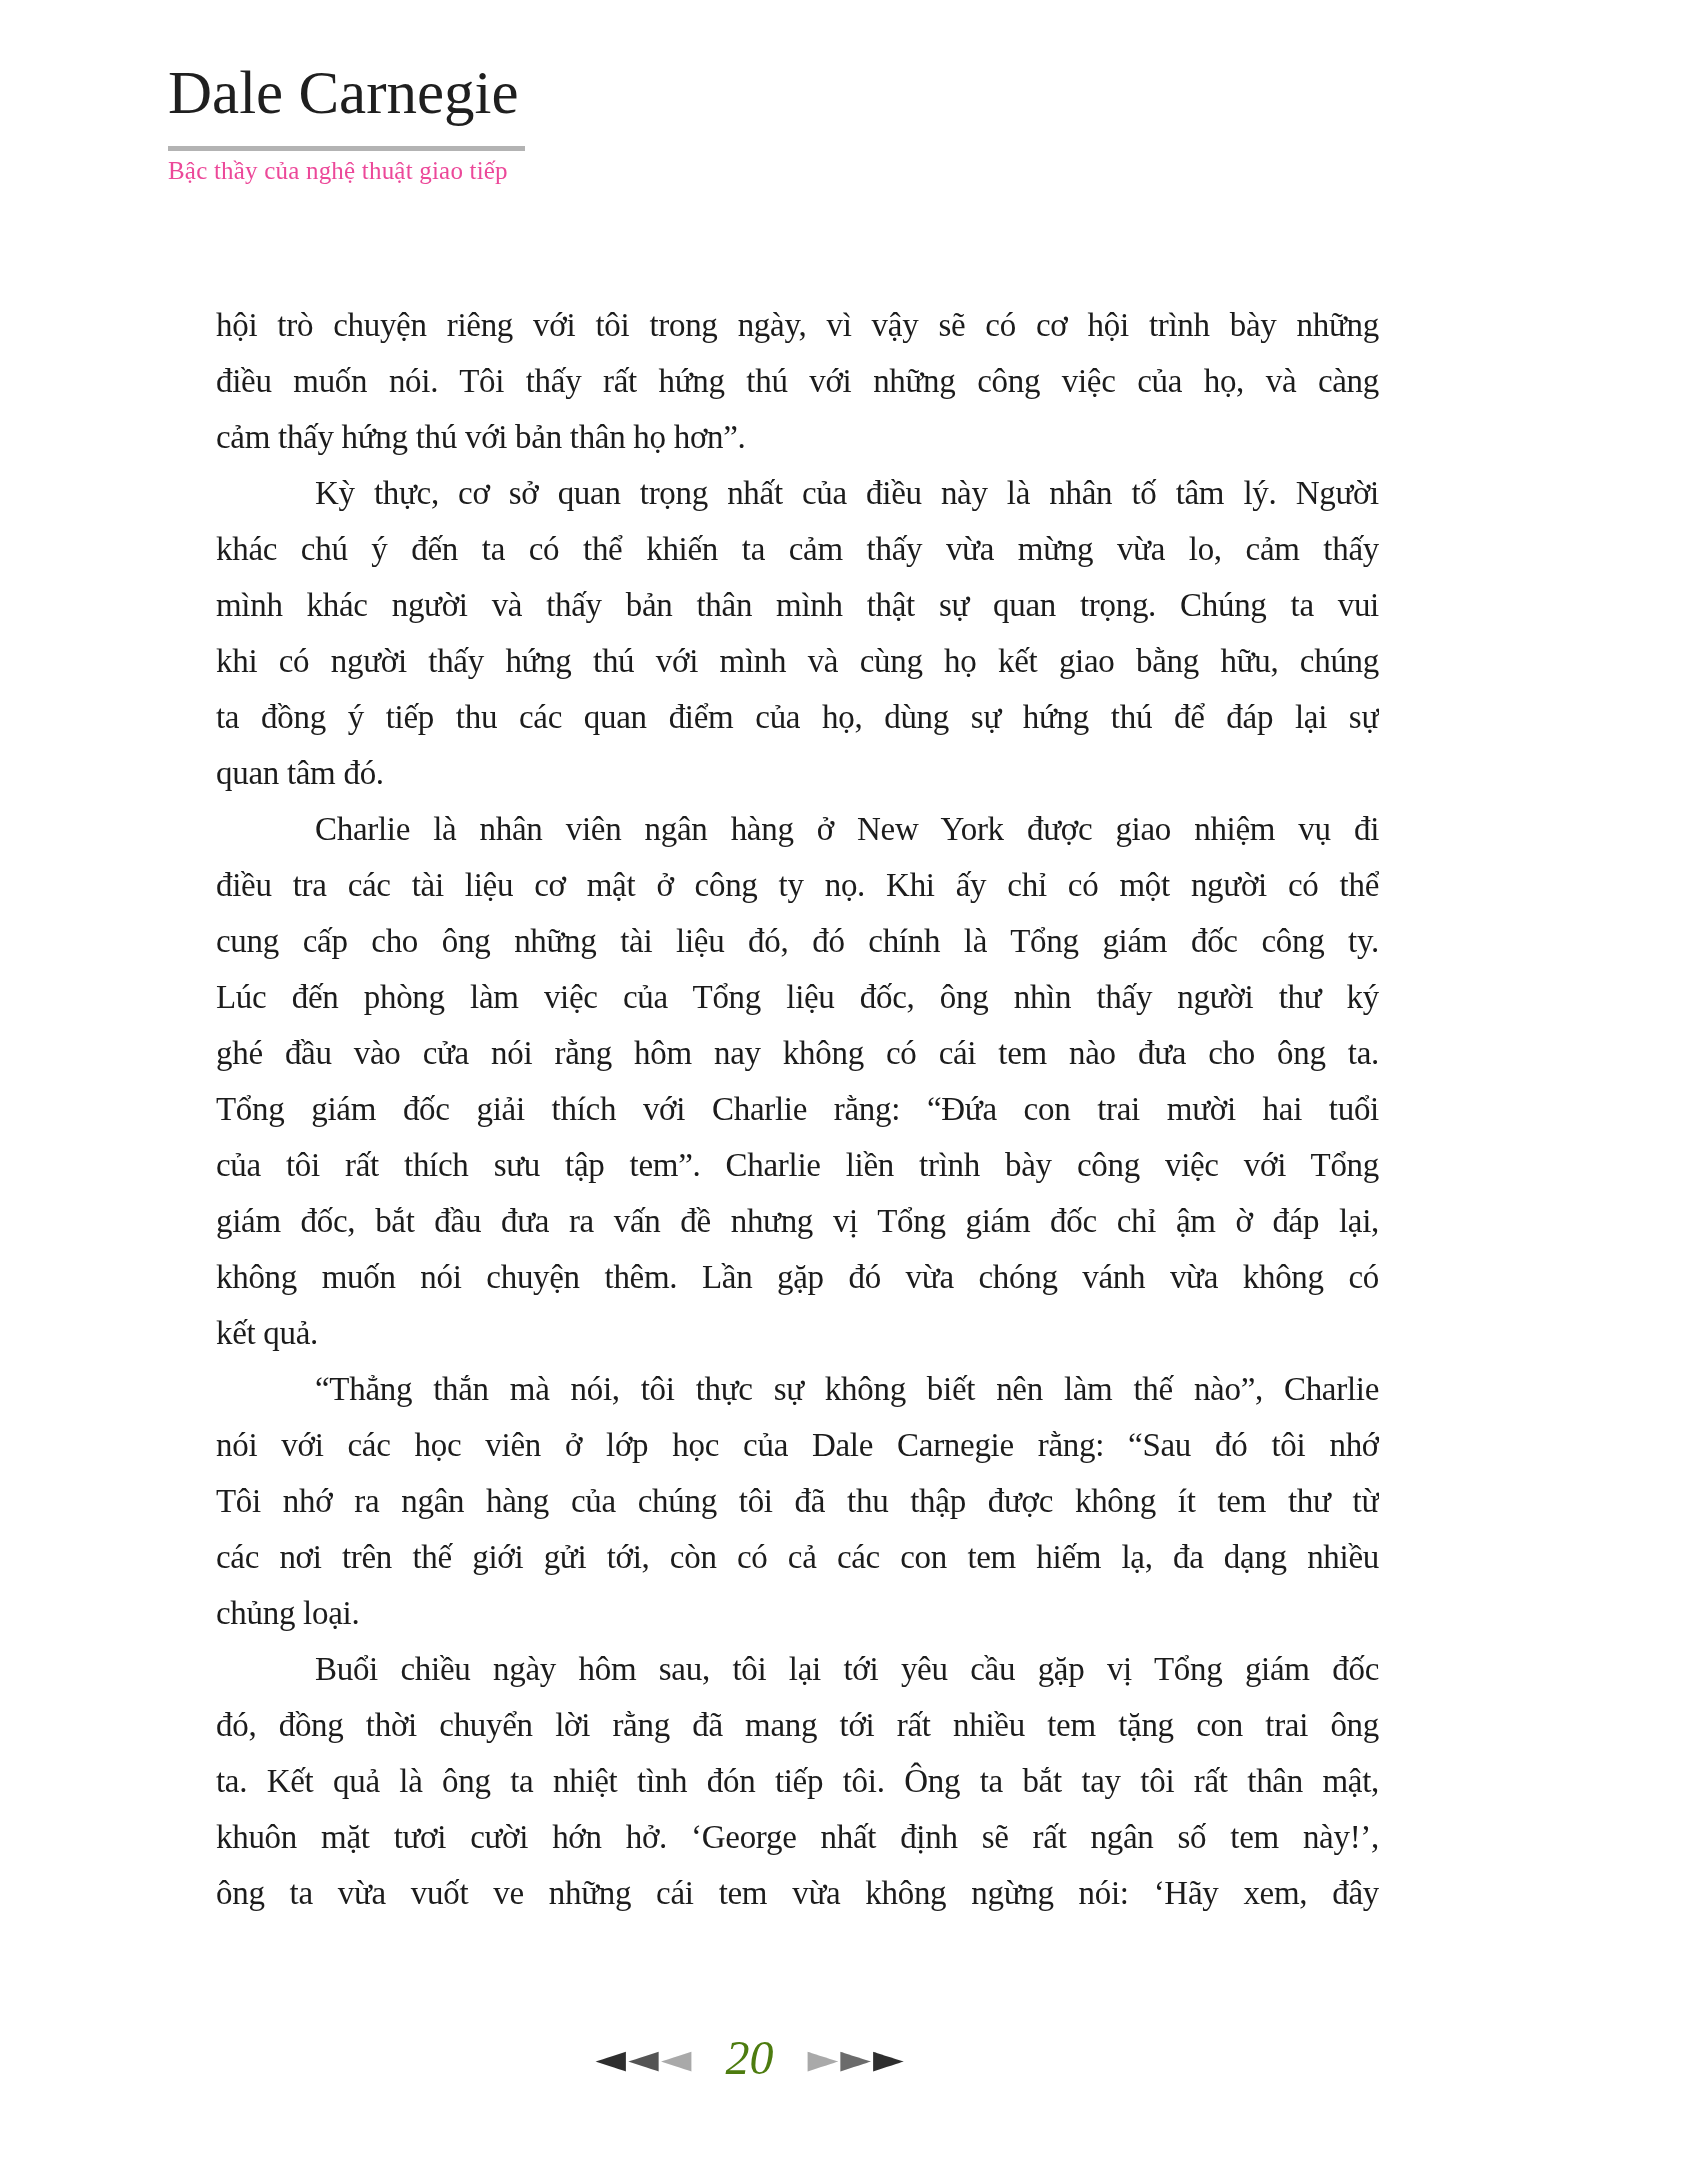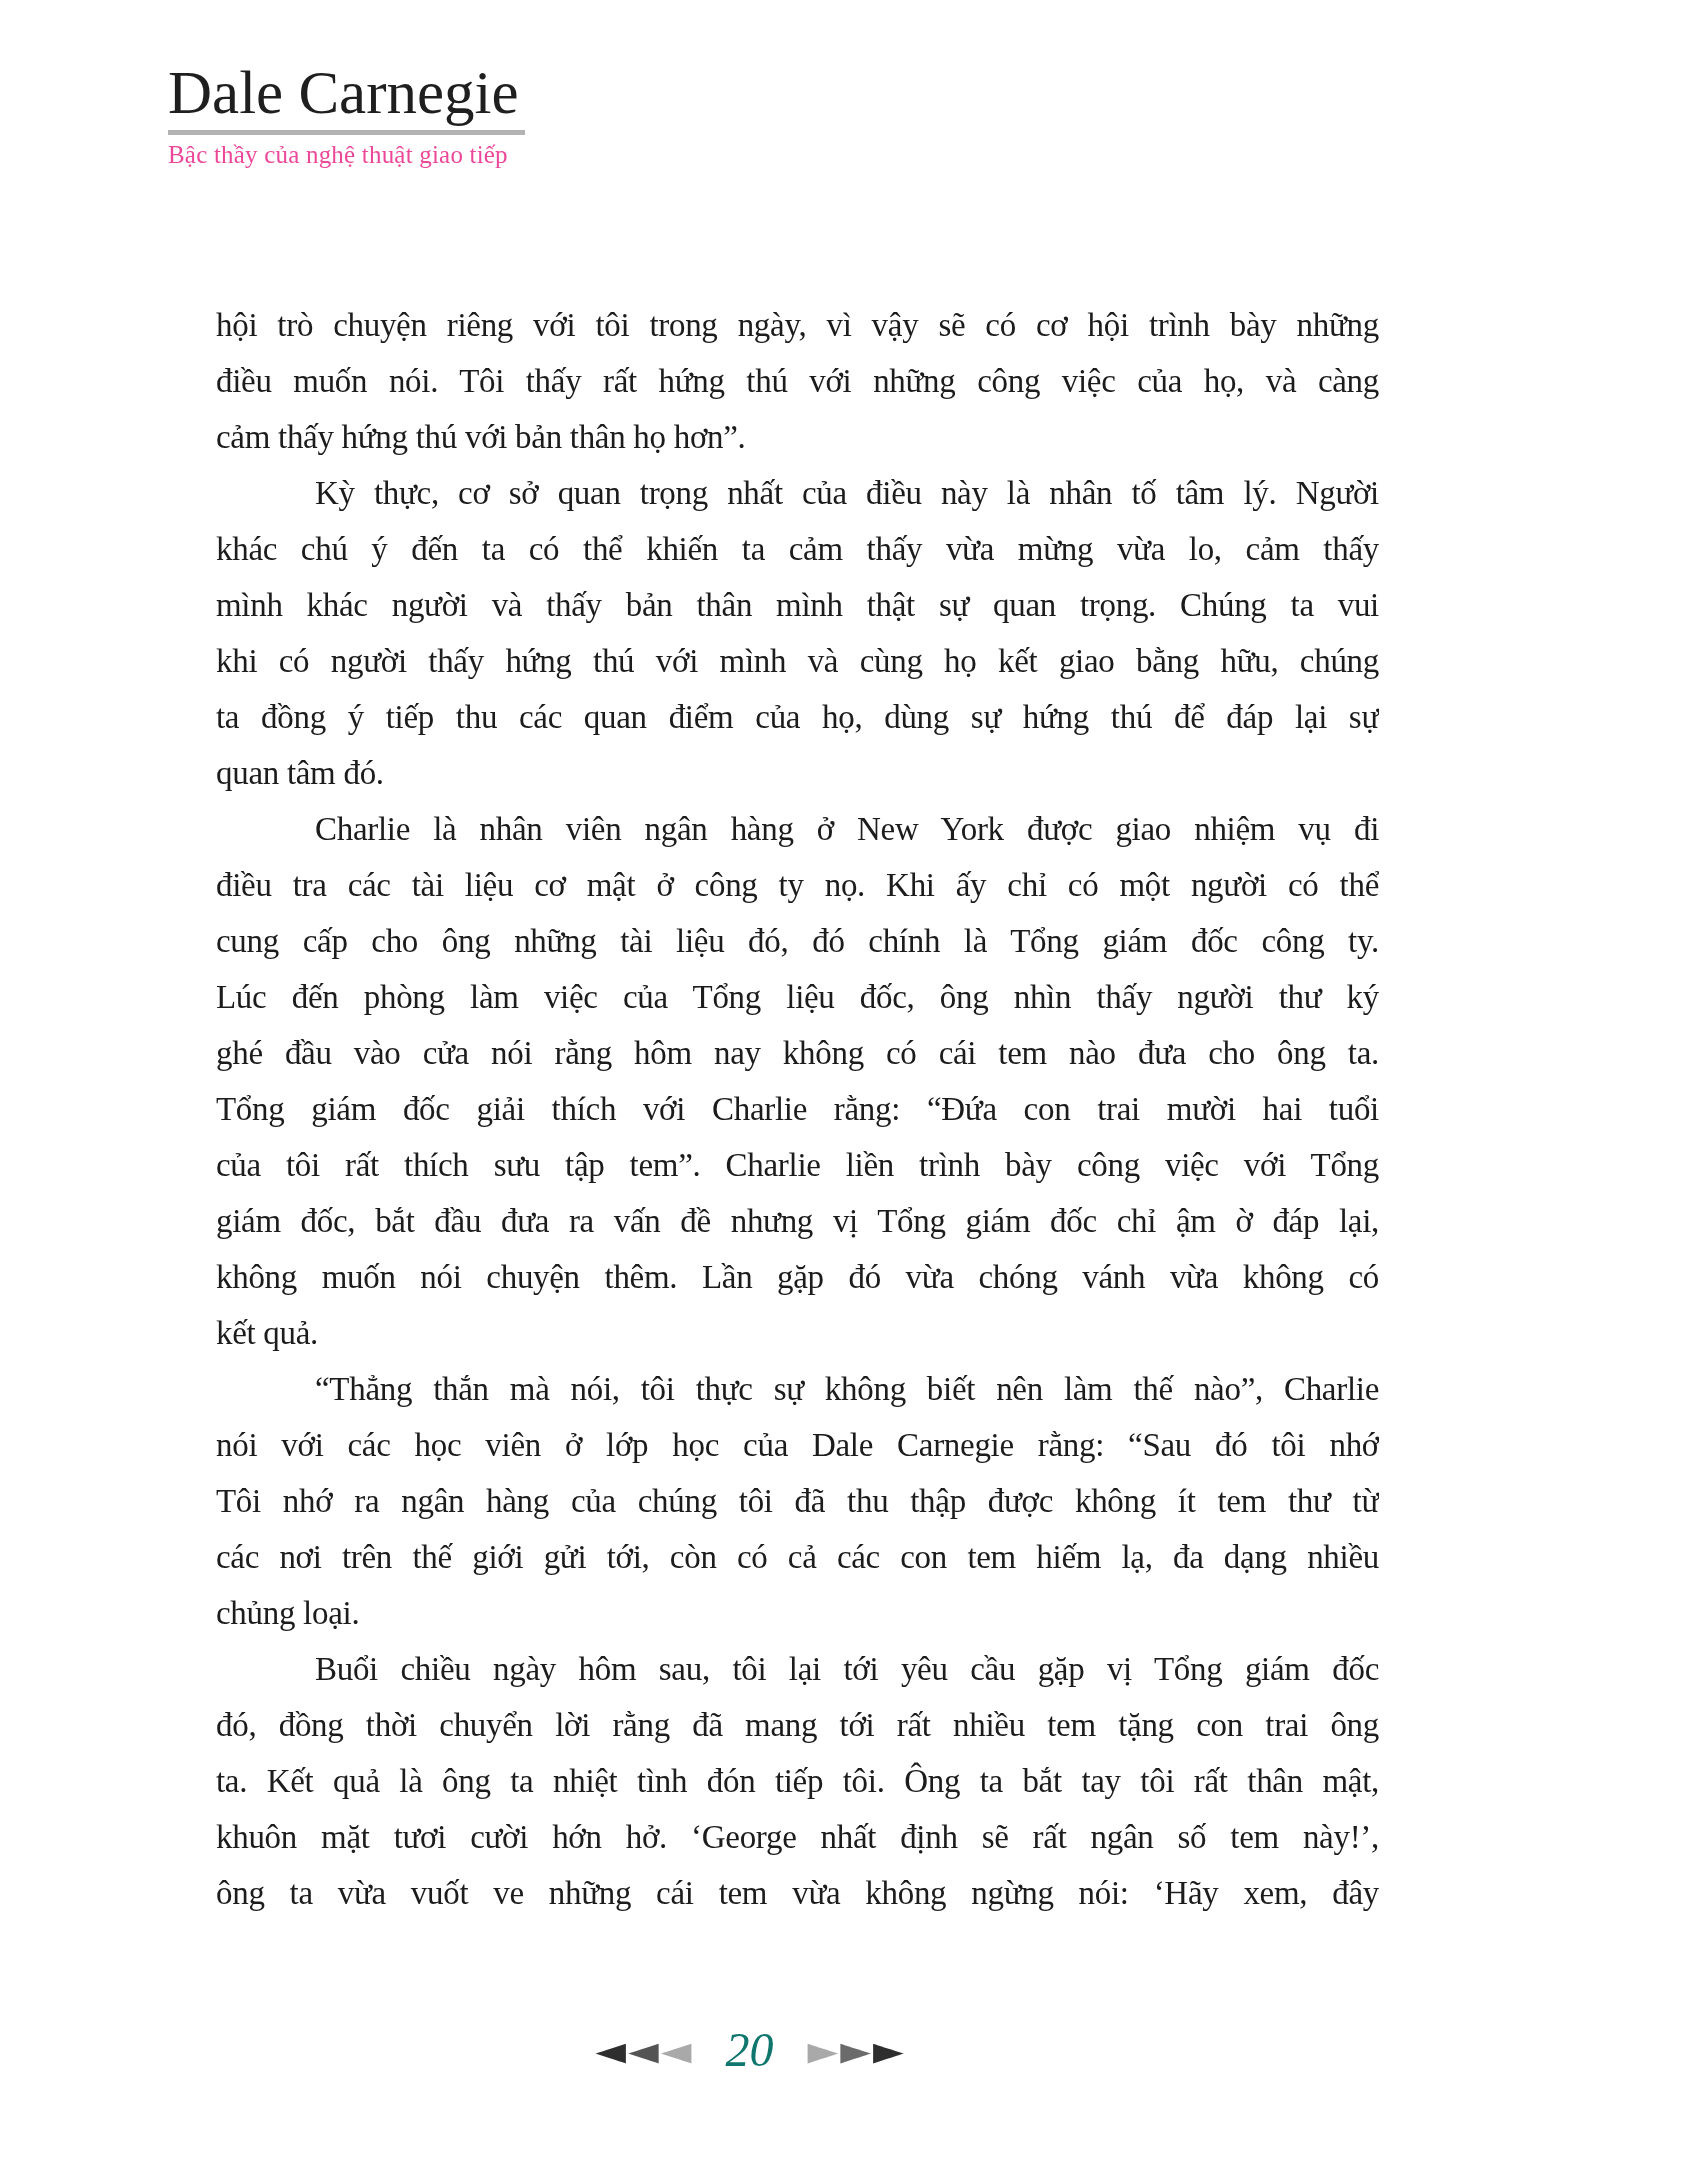--- a/index.html
+++ b/index.html
@@ -20,21 +20,21 @@
     top: 59px;
   }
   .book-title {
     display: inline-block;
     margin: 0;
     font-size: 61px;
     font-weight: normal;
     line-height: 1.1;
     color: #1f1f1f;
     letter-spacing: 0px;
-    padding-bottom: 4px;
+    padding-bottom: 20px;
     padding-right: 6px;
     border-bottom: 5px solid #b3b3b3;
   }
   .book-subtitle {
     margin-top: 6px;
     font-size: 25px;
     color: #ec4899;
     letter-spacing: 0.2px;
   }
 
@@ -78,22 +78,22 @@
     gap: 2px;
     font-family: "DejaVu Sans", sans-serif;
     font-size: 40px;
     line-height: 1;
   }
   .page-number {
     font-family: "Liberation Serif", "DejaVu Serif", serif;
     font-style: italic;
     font-size: 48px;
     line-height: 1;
-    color: #0f766e;
-    margin: 8px 28px;
+    color: #4d7c0f;
+    margin: 16px 28px;
   }
 </style>
 </head>
 <body>
 
 <div class="page">
 
   <header class="book-header">
     <h1 class="book-title">Dale Carnegie</h1>
     <div class="book-subtitle">Bậc thầy của nghệ thuật giao tiếp</div>

